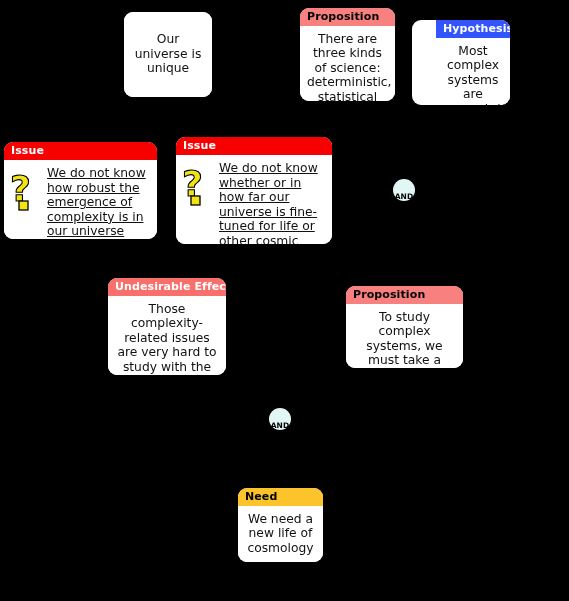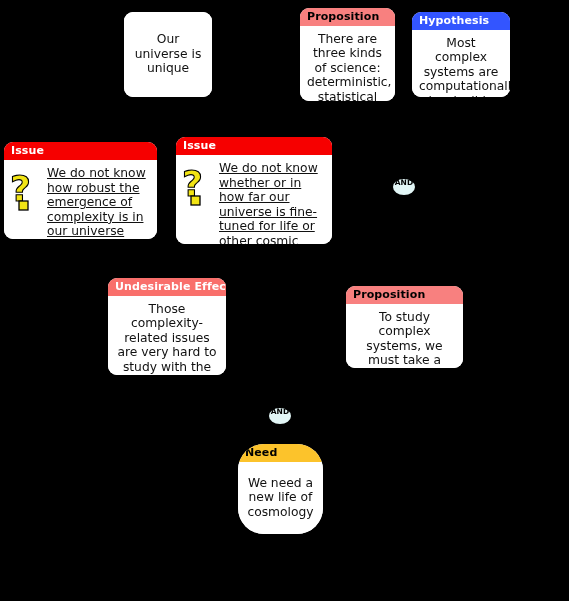--- a/index.html
+++ b/index.html
@@ -76,25 +76,25 @@
     text-align: left;
     font-size: 12.3px;
     line-height: 14.6px;
     text-decoration: underline;
   }
 
   
   .and-node {
     position: absolute;
     width: 22px;
-    height: 16px;
+    height: 22px;
     border-radius: 50%;
     background: #e2f6f6;
     display: flex;
-    align-items: flex-start;
+    align-items: flex-end;
     justify-content: center;
     box-shadow: 0 1px 2px rgba(0,0,0,0.8);
   }
   .and-label {
     font-size: 7.5px;
     font-weight: bold;
     color: #000000;
     letter-spacing: 0.1px;
     line-height: 8px;
   }
@@ -110,21 +110,21 @@
     </div>
   </div>
 
   <div class="node" id="node-prop-top" style="left: 300px; top: 8px; width: 95px; height: 93px;">
     <div class="node-header hdr-proposition" style="background: rgb(248, 128, 127); color: rgb(0, 0, 0);">Proposition</div>
     <div class="node-body">
       <div class="node-text">There are three kinds of science: deterministic, statistical and computational</div>
     </div>
   </div>
 
-  <div class="node" id="node-hypothesis" style="left: 412px; top: 12px; width: 98px; height: 85px;">
+  <div class="node" id="node-hypothesis" style="left: 412px; top: 20px; width: 98px; height: 85px; padding-left: 24px;">
     <div class="node-header hdr-hypothesis" style="background: rgb(51, 85, 255); color: rgb(255, 255, 255);">Hypothesis</div>
     <div class="node-body">
       <div class="node-text">Most complex systems are computationally irreducible</div>
     </div>
   </div>
 
   <div class="node" id="node-issue-1" style="left: 4px; top: 142px; width: 153px; height: 97px;">
     <div class="node-header hdr-issue" style="background: rgb(246, 0, 0); color: rgb(255, 255, 255);">Issue</div>
     <div class="node-body with-icon">
       <svg class="q-icon" viewBox="0 0 34 46">
@@ -153,21 +153,21 @@
     </div>
   </div>
 
   <div class="node" id="node-prop-low" style="left: 346px; top: 286px; width: 117px; height: 82px;">
     <div class="node-header hdr-proposition" style="background: rgb(248, 128, 127); color: rgb(0, 0, 0);">Proposition</div>
     <div class="node-body">
       <div class="node-text">To study complex systems, we must take a computational approach</div>
     </div>
   </div>
 
-  <div class="node" id="node-need" style="left: 238px; top: 444px; width: 85px; height: 90px; border-radius: 26px;">
+  <div class="node" id="node-need" style="left: 238px; top: 488px; width: 85px; height: 74px;">
     <div class="node-header hdr-need" style="background: rgb(252, 195, 43); color: rgb(0, 0, 0);">Need</div>
     <div class="node-body">
       <div class="node-text">We need a new life of cosmology</div>
     </div>
   </div>
 
   <div class="and-node" id="and-upper" style="left: 393px; top: 179px; background: rgb(226, 246, 246);">
     <span class="and-label">AND</span>
   </div>
   <div class="and-node" id="and-lower" style="left: 269px; top: 408px; background: rgb(226, 246, 246);">

